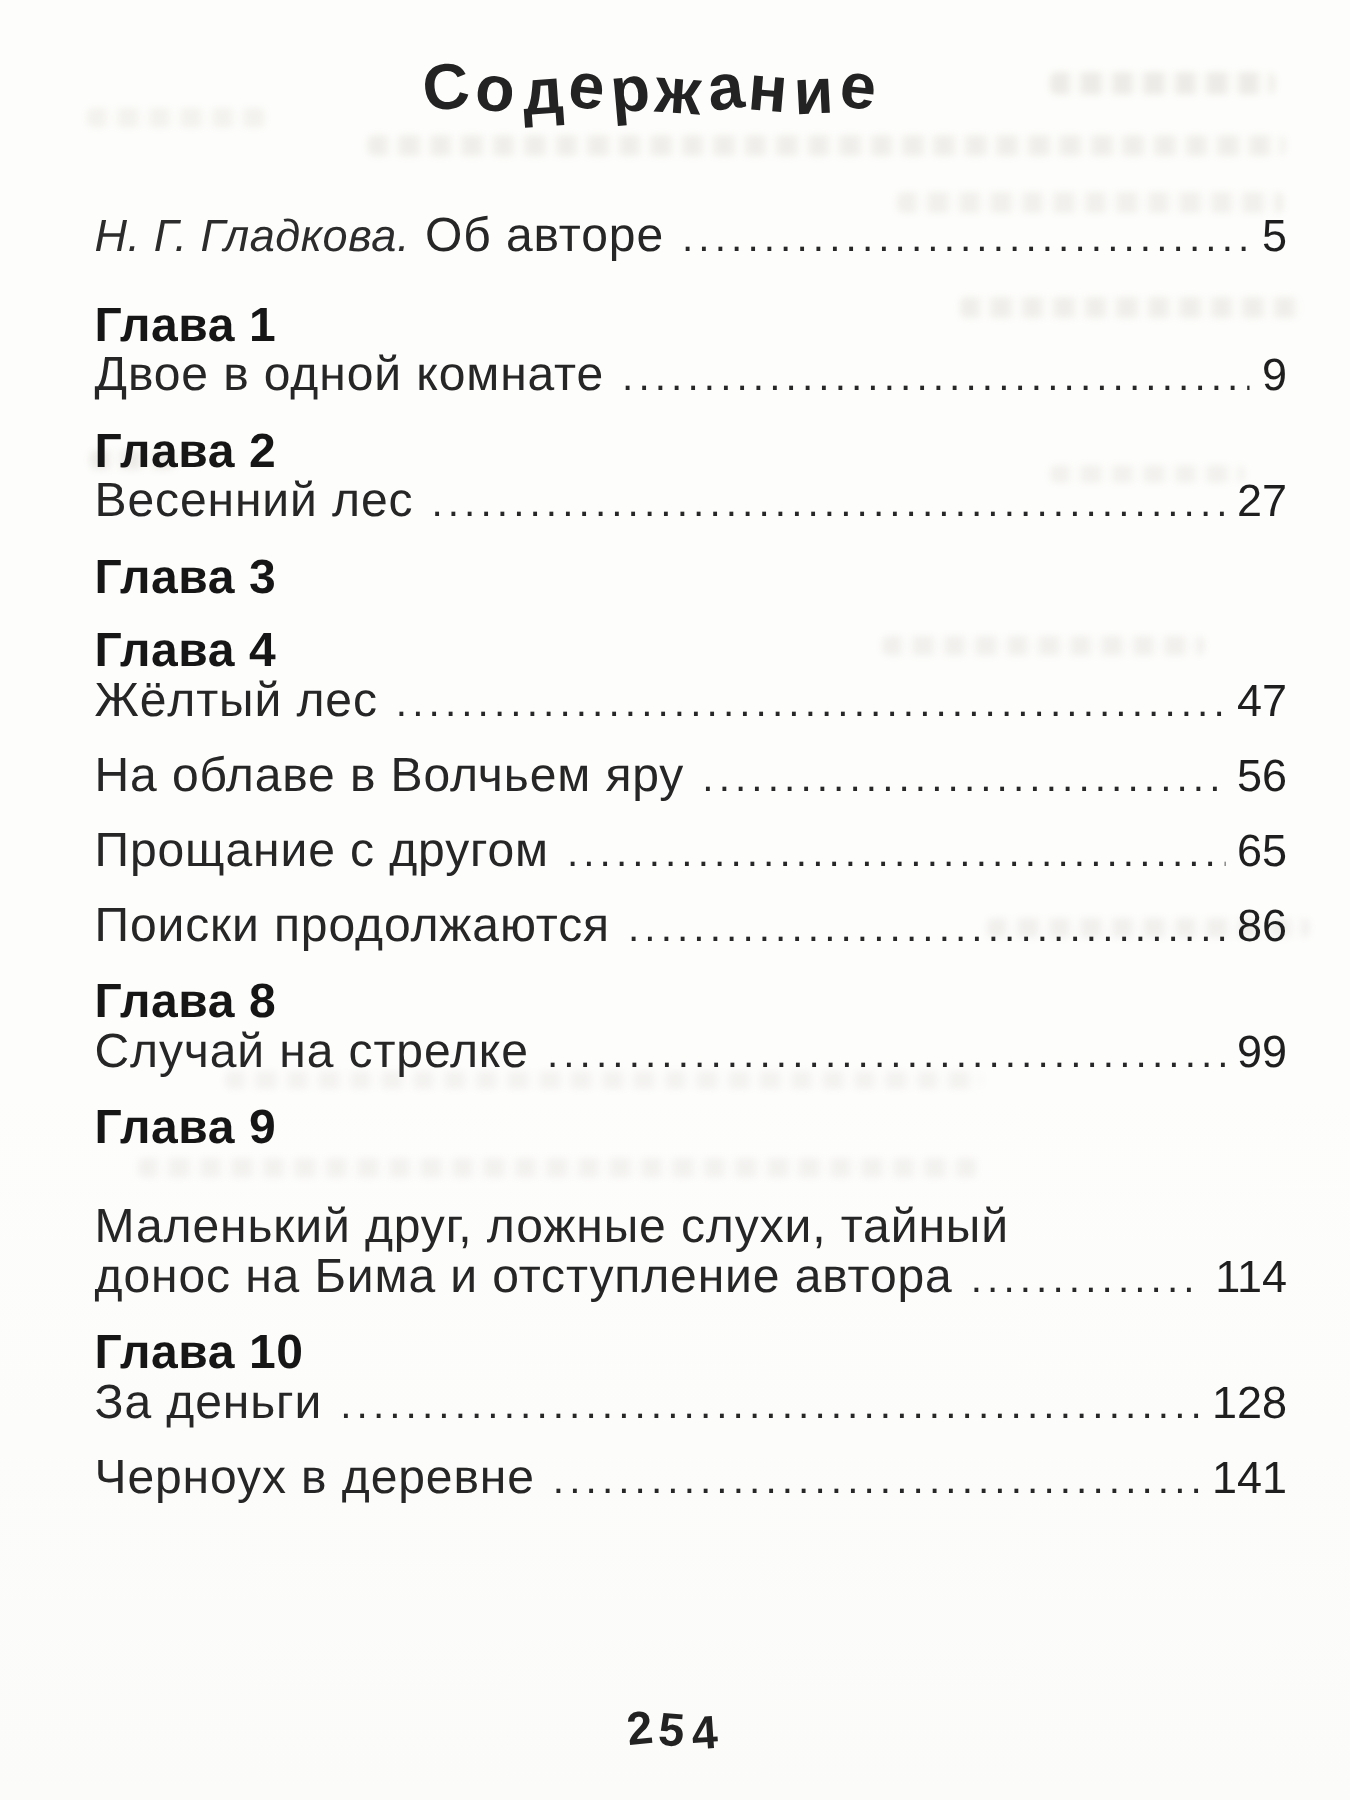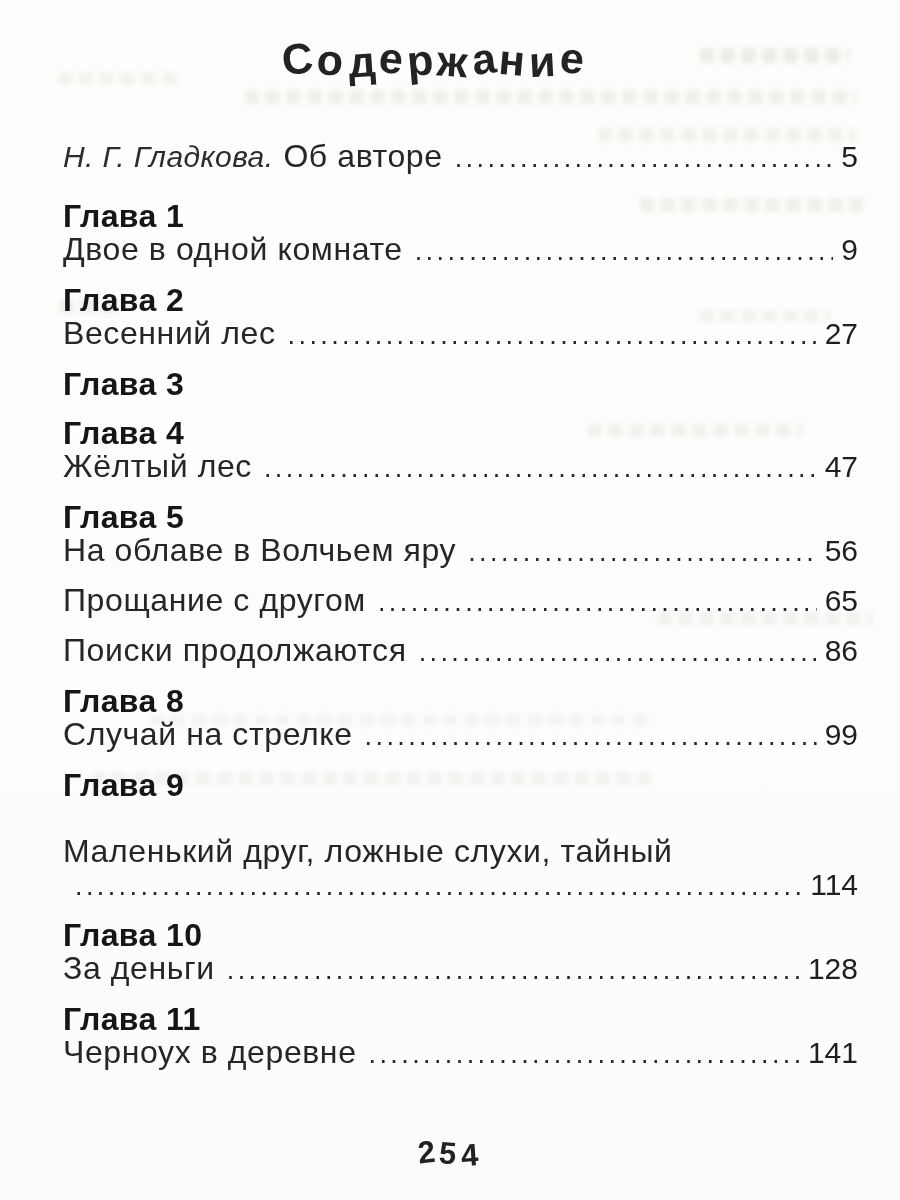--- a/index.html
+++ b/index.html
@@ -160,21 +160,20 @@
     <div class="entry">
       <div class="heading">Глава 4</div>
       <div class="row">
         <span class="label">Жёлтый лес</span>
         <span class="dots"></span>
         <span class="num">47</span>
       </div>
     </div>
 
     <div class="entry">
-      <div class="heading">Глава 5</div>
       <div class="row">
         <span class="label">На облаве в Волчьем яру</span>
         <span class="dots"></span>
         <span class="num">56</span>
       </div>
     </div>
 
     <div class="entry">
       <div class="row">
         <span class="label">Прощание с другом</span>
@@ -197,36 +196,36 @@
         <span class="label">Случай на стрелке</span>
         <span class="dots"></span>
         <span class="num">99</span>
       </div>
     </div>
 
     <div class="entry">
       <div class="heading">Глава 9</div>
       <div class="line1">Маленький друг, ложные слухи, тайный</div>
       <div class="row">
+        <span class="label">донос на Бима и отступление автора</span>
         <span class="dots"></span>
         <span class="num">114</span>
       </div>
     </div>
 
     <div class="entry">
       <div class="heading">Глава 10</div>
       <div class="row">
         <span class="label">За деньги</span>
         <span class="dots"></span>
         <span class="num">128</span>
       </div>
     </div>
 
     <div class="entry">
-      <div class="heading">Глава 11</div>
       <div class="row">
         <span class="label">Черноух в деревне</span>
         <span class="dots"></span>
         <span class="num">141</span>
       </div>
     </div>
 
   </div>
 
   <div class="folio hand"><span style="transform: rotate(-6deg) translateY(-1.6px);">2</span><span style="transform: rotate(5deg) translateY(0px);">5</span><span style="transform: rotate(-4deg) translateY(1.6px);">4</span></div>

